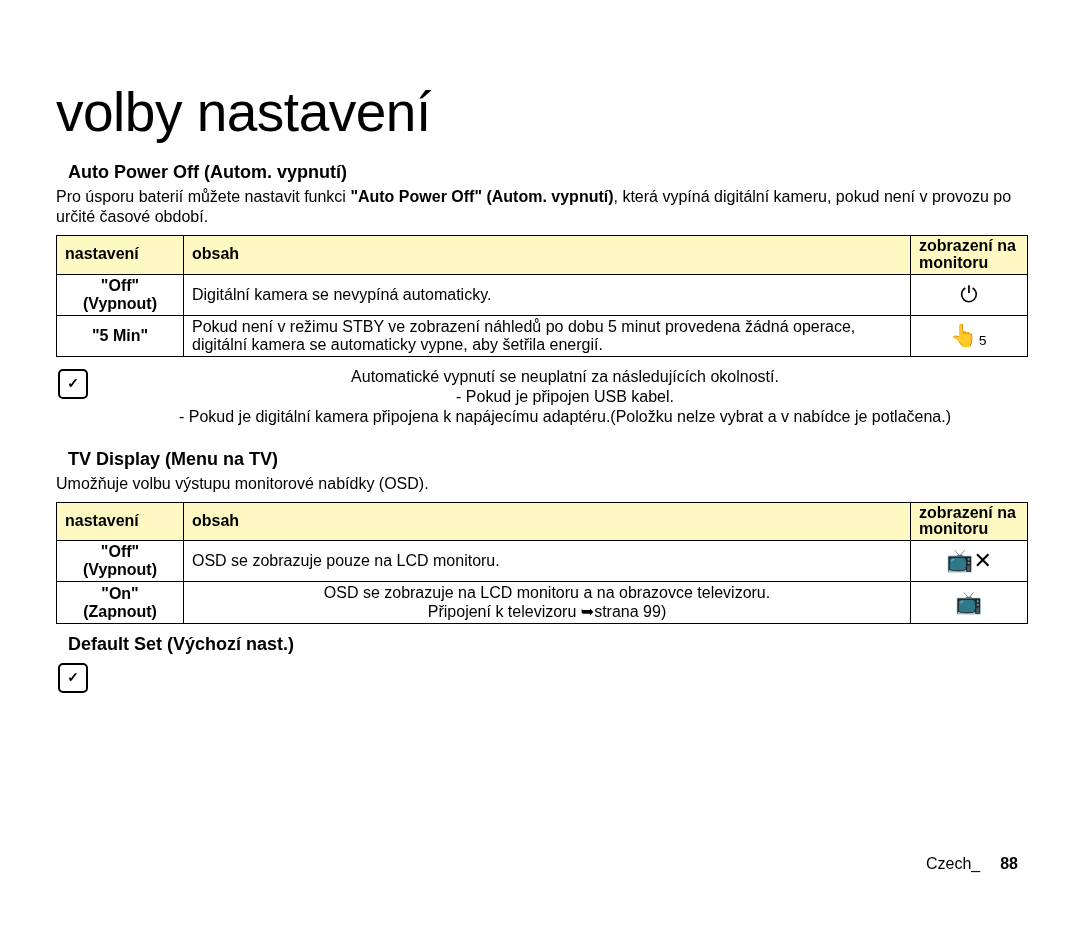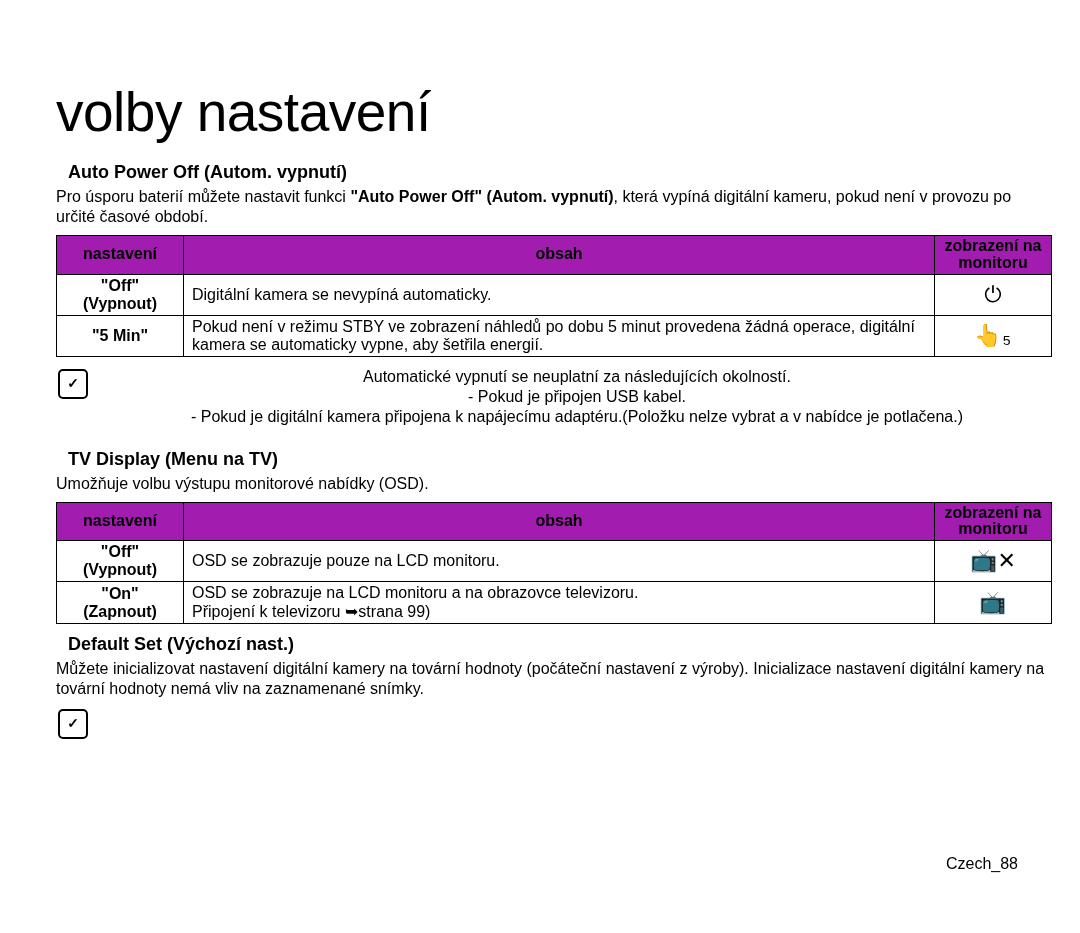--- a/index.html
+++ b/index.html
@@ -6,21 +6,21 @@
     margin: 0;
     padding: 0;
     font-family: Arial, Helvetica, sans-serif;
     background: #fff;
     width: 1080px;
     height: 933px;
     position: relative;
     color: #000;
   }
   .page {
-    padding: 80px 28px 0 56px;
+    padding: 80px 52px 0 56px;
   }
   .title {
     font-size: 55px;
     font-weight: 400;
     letter-spacing: -0.5px;
     margin: 0 0 18px 0;
   }
   .section-h {
     font-size: 18px;
     font-weight: bold;
@@ -37,23 +37,23 @@
     margin: 0 0 10px 0;
   }
   table.settings th,
   table.settings td {
     border: 1px solid #000;
     font-size: 16px;
     padding: 2px 8px;
     vertical-align: middle;
   }
   table.settings th {
-    background: #a21caf;
+    background: #fef9c3;
     font-weight: bold;
-    text-align: center;
+    text-align: left;
     line-height: 1.05;
   }
   table.settings td {
     text-align: left;
   }
   table.settings td.setting {
     text-align: center;
     font-weight: bold;
     width: 110px;
   }
@@ -87,21 +87,21 @@
   .note-text {
     flex: 1;
   }
   .footer {
     position: absolute;
     bottom: 60px;
     right: 62px;
     font-size: 16px;
     color: #000;
   }
-  .footer b { font-weight: normal; }
+  .footer b { font-weight: bold; margin-left: 20px; }
   .bold { font-weight: bold; }
 </style>
 </head>
 <body>
 
 <div class="page">
 
   <h1 class="title">volby nastavení</h1>
 
   <div class="section-h">Auto Power Off (Autom. vypnutí)</div>
@@ -146,29 +146,28 @@
       <th>obsah</th>
       <th>zobrazení na monitoru</th>
     </tr>
     <tr>
       <td class="setting" style="white-space:pre-line;">"Off" (Vypnout)</td>
       <td>OSD se zobrazuje pouze na LCD monitoru.</td>
       <td class="icon-cell">📺✕</td>
     </tr>
     <tr>
       <td class="setting" style="white-space:pre-line;">"On" (Zapnout)</td>
-      <td style="white-space:pre-line;">OSD se zobrazuje na LCD monitoru a na obrazovce televizoru.
+      <td style="white-space:pre-line;text-align:center;">OSD se zobrazuje na LCD monitoru a na obrazovce televizoru.
 Připojení k televizoru ➥strana 99)</td>
       <td class="icon-cell">📺</td>
     </tr>
   </tbody>
     </table>
 
   <div class="section-h" style="margin-top:10px;">Default Set (Výchozí nast.)</div>
-  <p class="body-text">Můžete inicializovat nastavení digitální kamery na tovární hodnoty (počáteční nastavení z výroby). Inicializace nastavení digitální kamery na tovární hodnoty nemá vliv na zaznamenané snímky.</p>
 
   <div class="note-row">
     <div class="note-icon">✓</div>
   </div>
 
 </div>
 
 <div class="footer">
   <span>Czech</span><span>_</span><b>88</b>
 </div>

